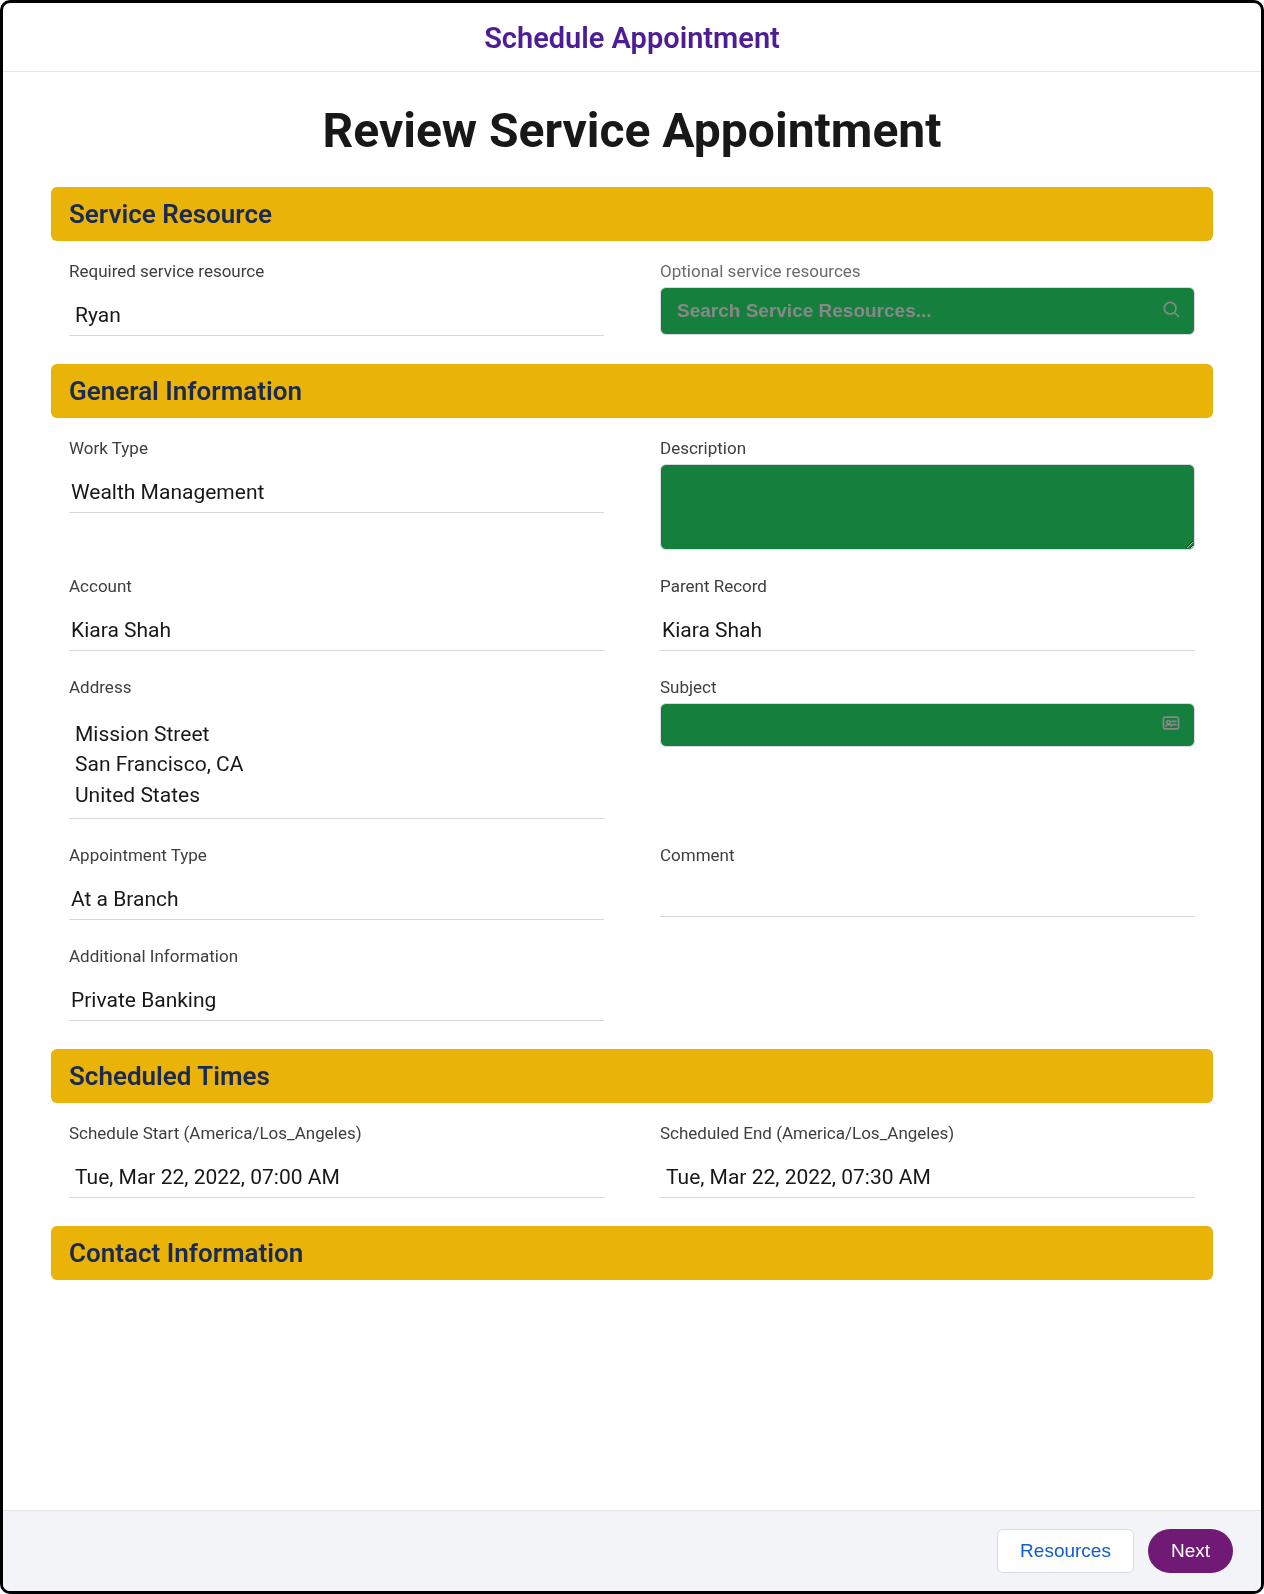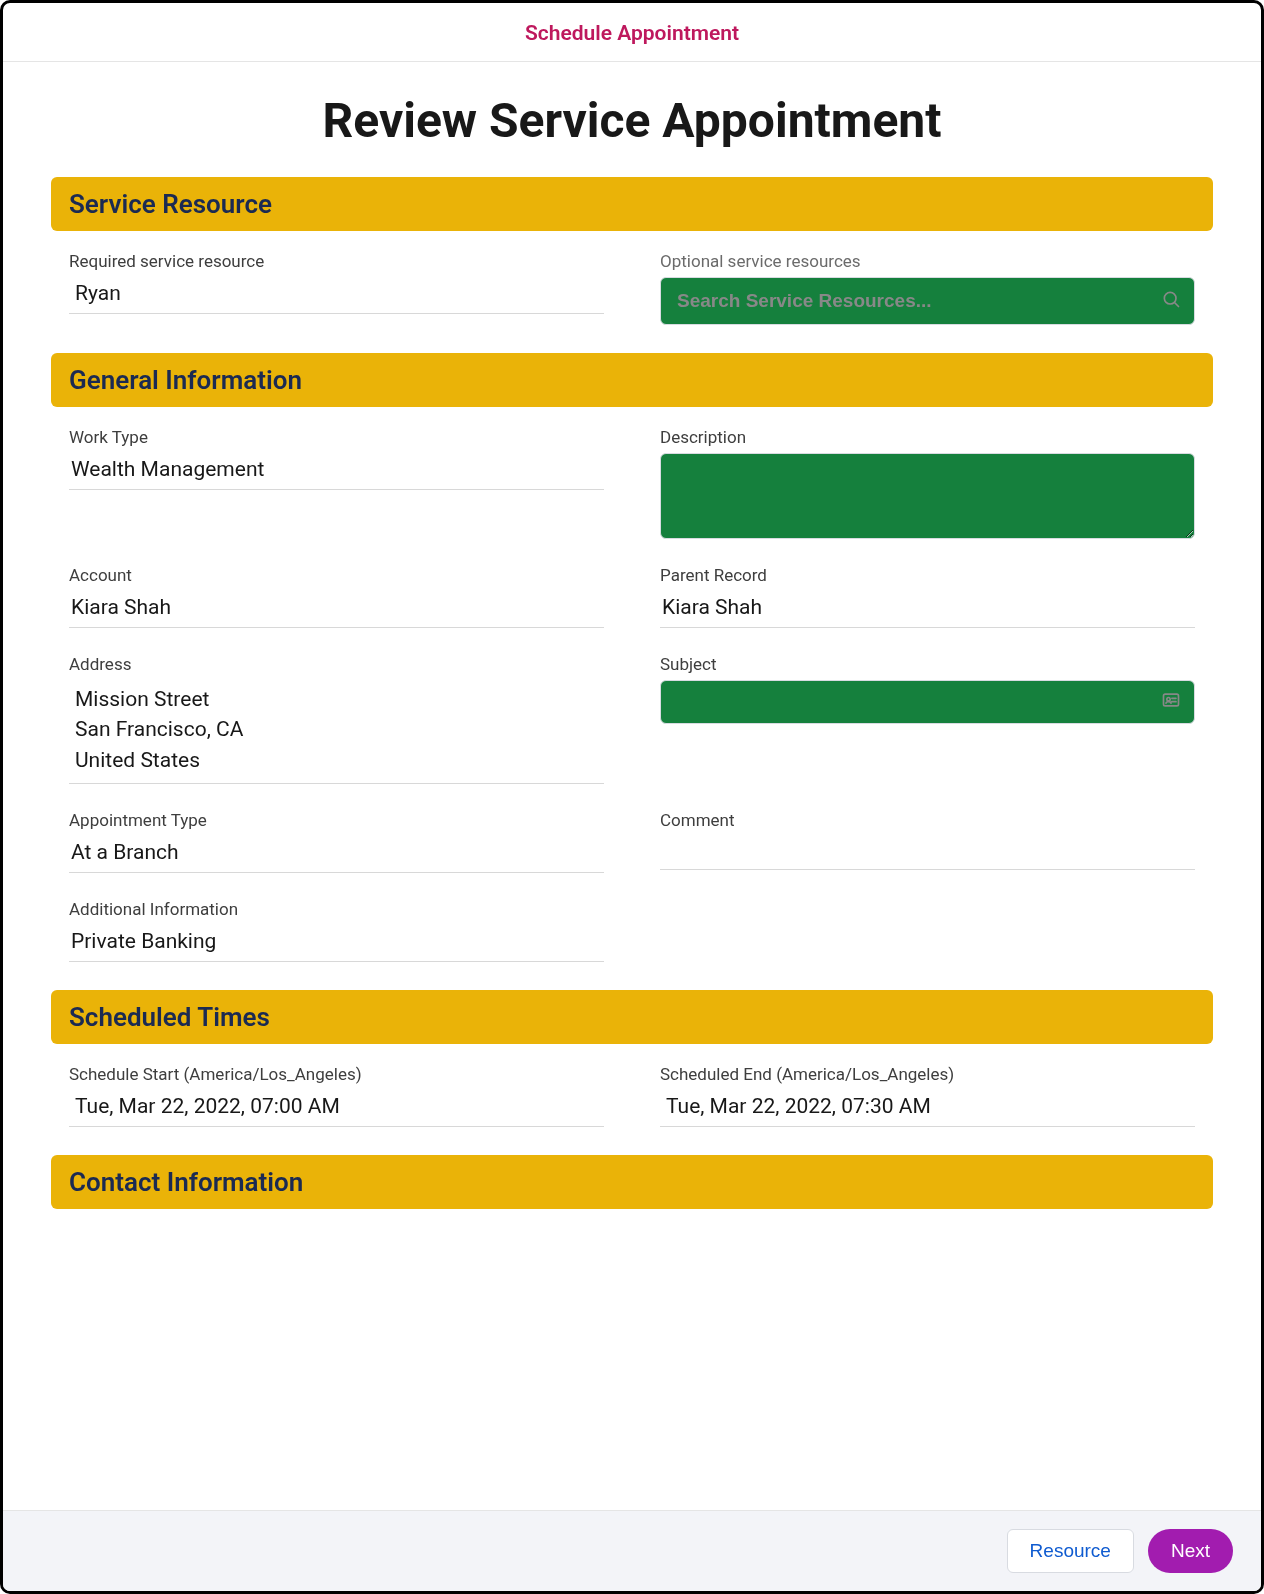--- a/index.html
+++ b/index.html
@@ -13,21 +13,21 @@
     overflow: hidden;
     display: flex;
     flex-direction: column;
   }
 
   .modal-header {
     text-align: center;
     padding: 18px 0 16px;
     border-bottom: 1px solid #e5e5e5;
   }
-  .modal-title { font-size: 21px; font-weight: 600; color: #be185d; }
+  .modal-title { font-size: 29px; font-weight: 600; color: #4c1d95; }
 
   .scroll-area {
     flex: 1 1 auto;
     overflow-y: auto;
     padding: 30px 48px 40px 48px;
   }
   
   .scroll-area::-webkit-scrollbar { width: 14px; }
   .scroll-area::-webkit-scrollbar-thumb { background: #c0c3c8; border-radius: 7px; }
   .scroll-area::-webkit-scrollbar-track { background: transparent; }
@@ -69,20 +69,21 @@
     font-weight: 400;
   }
   .field-label.muted { color: #6b6b6b; }
 
   .ro-value {
     font-size: 21px;
     color: #181818;
     padding: 4px 2px 8px 2px;
     border-bottom: 1px solid #d8d8d8;
     min-height: 34px;
+    margin-top: 12px;
   }
   .ro-value.multiline { line-height: 1.45; white-space: pre-line; }
   .ro-value.indent { padding-left: 6px; }
 
   .search-wrap {
     position: relative;
   }
   .search-input, .text-input, .textarea-input {
     width: 100%;
     font-size: 19px;
@@ -121,21 +122,21 @@
     border-radius: 6px;
     cursor: pointer;
     border: 1px solid transparent;
   }
   .btn-secondary {
     background: #fff;
     border-color: #d8dbe1;
     color: #0f5bd0;
   }
   .btn-primary {
-    background: #a21caf;
+    background: #701a75;
     color: #fff;
     border-radius: 22px;
   }
 </style>
 </head>
 <body>
 
 <header class="modal-header">
   <div class="modal-title">Schedule Appointment</div>
 </header>
@@ -230,15 +231,15 @@
       <span class="field-label">Scheduled End (America/Los_Angeles)</span>
       <span class="ro-value indent">Tue, Mar 22, 2022, 07:30 AM</span>
     </div>
   </div>
 
   <div class="section-header">Contact Information</div>
 
 </div>
 
 <footer class="footer">
-  <button class="btn btn-secondary">Resource</button>
+  <button class="btn btn-secondary">Resources</button>
   <button class="btn btn-primary">Next</button>
 </footer>
 
 </body></html>

